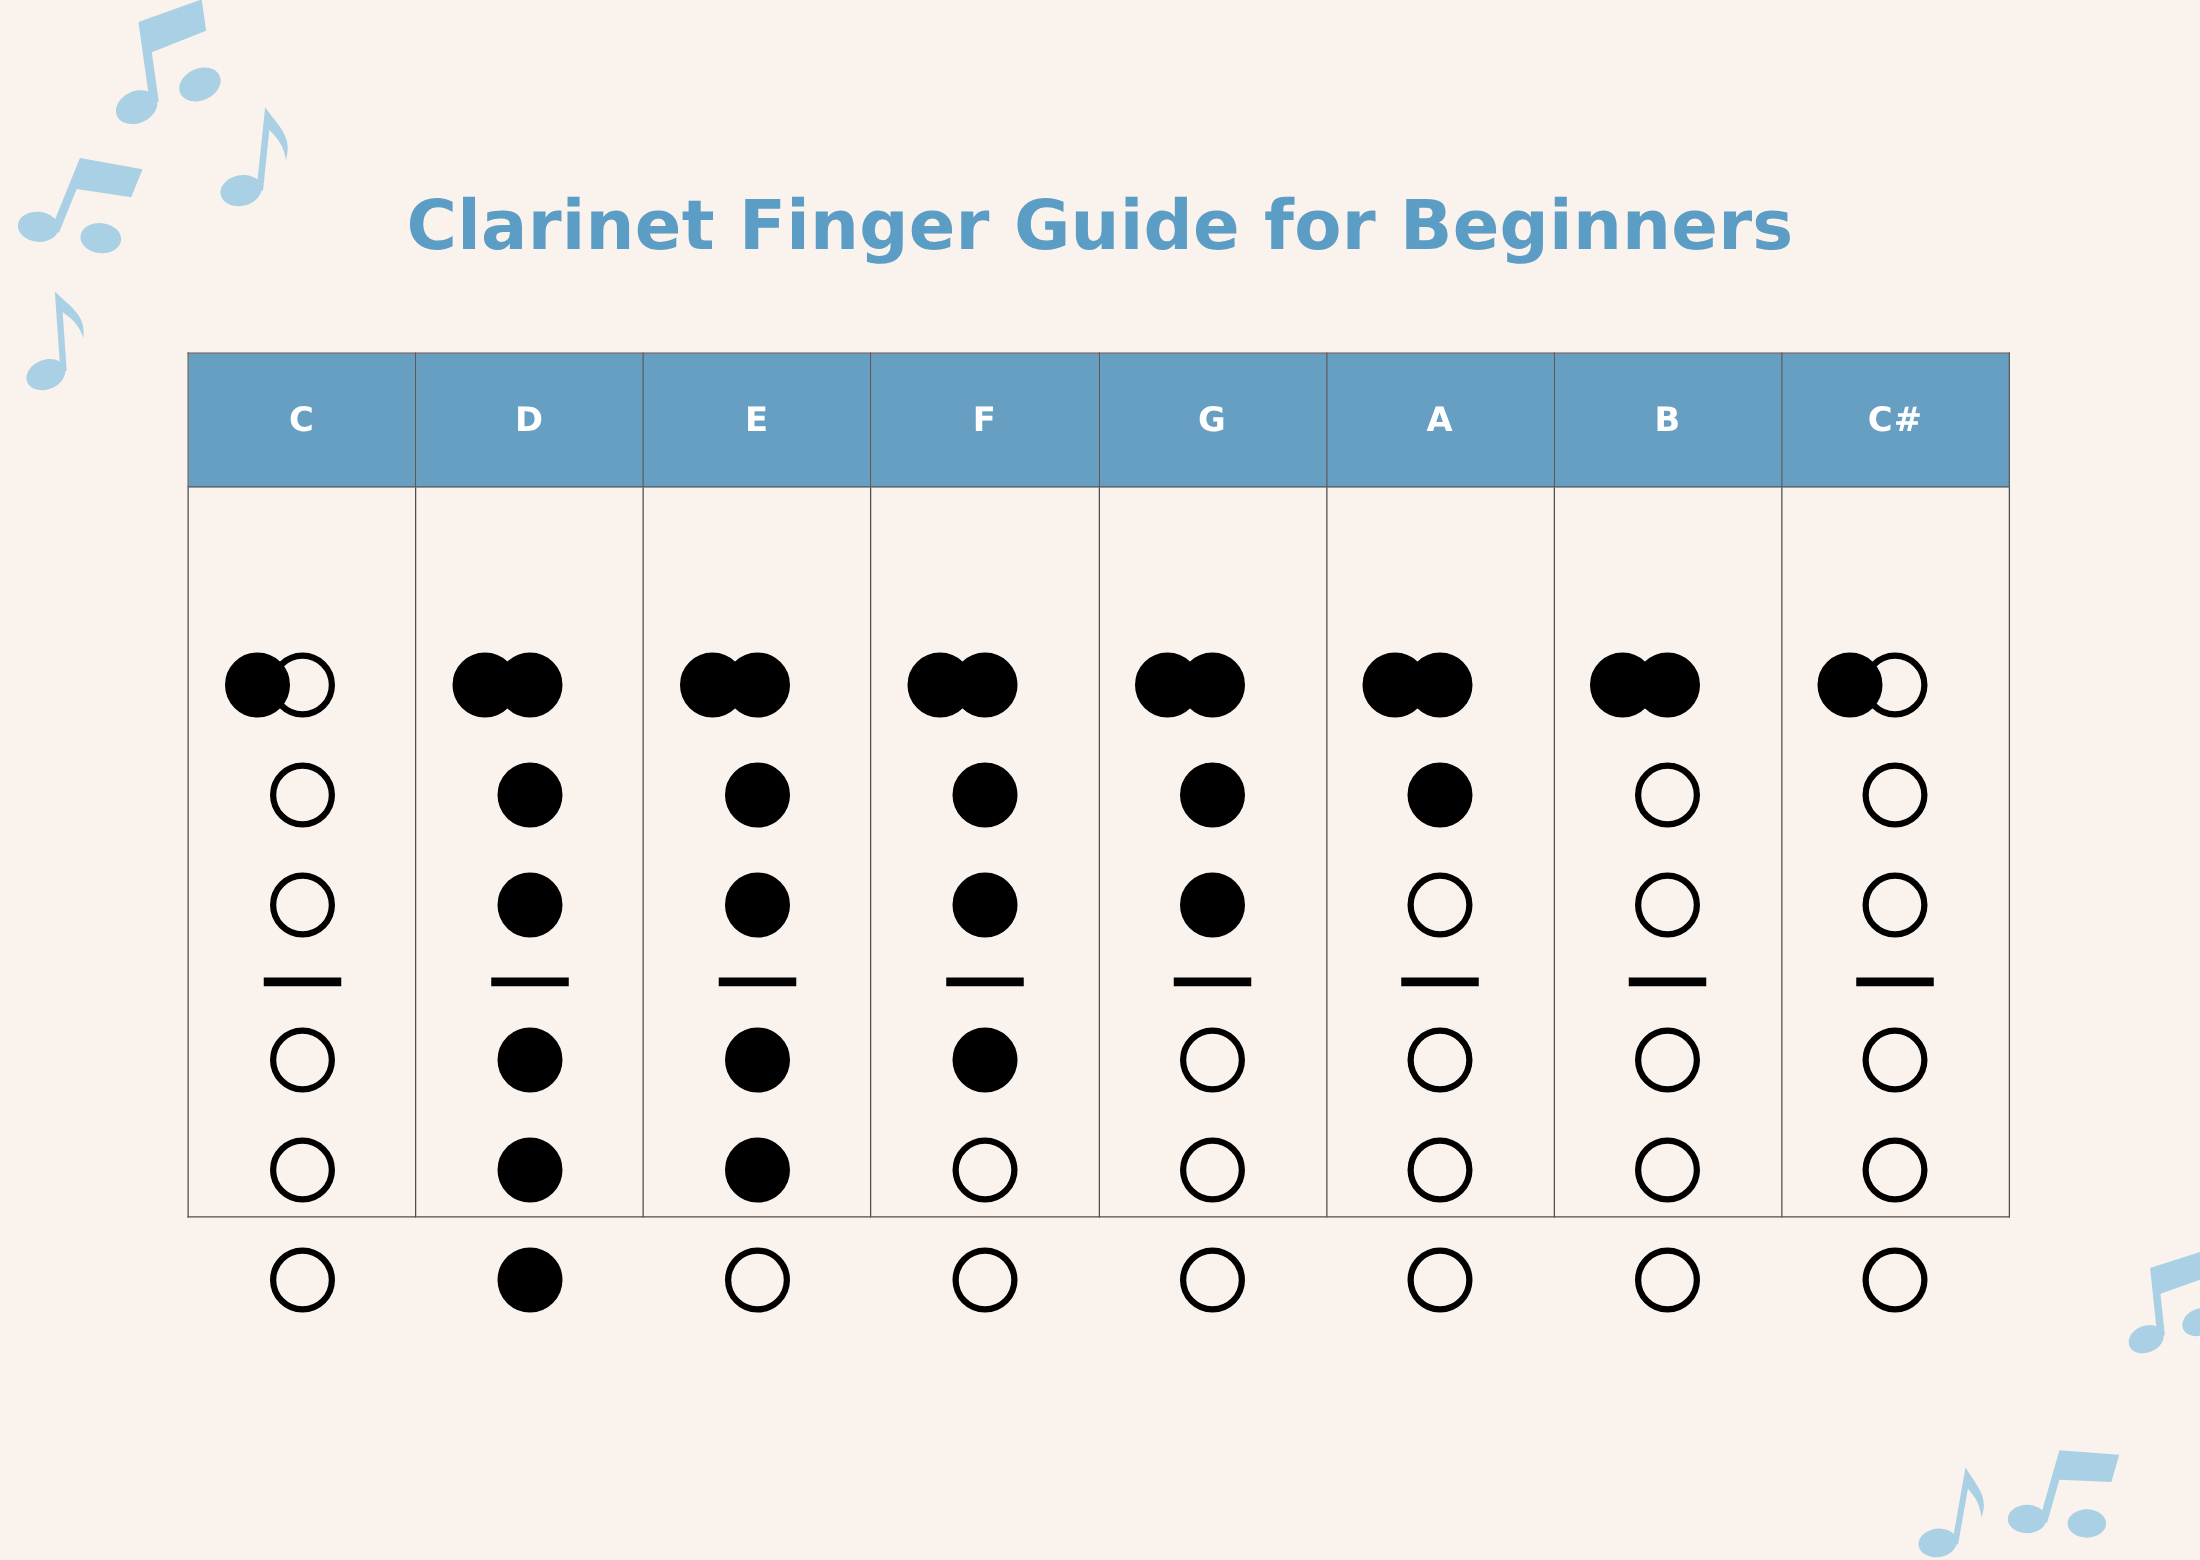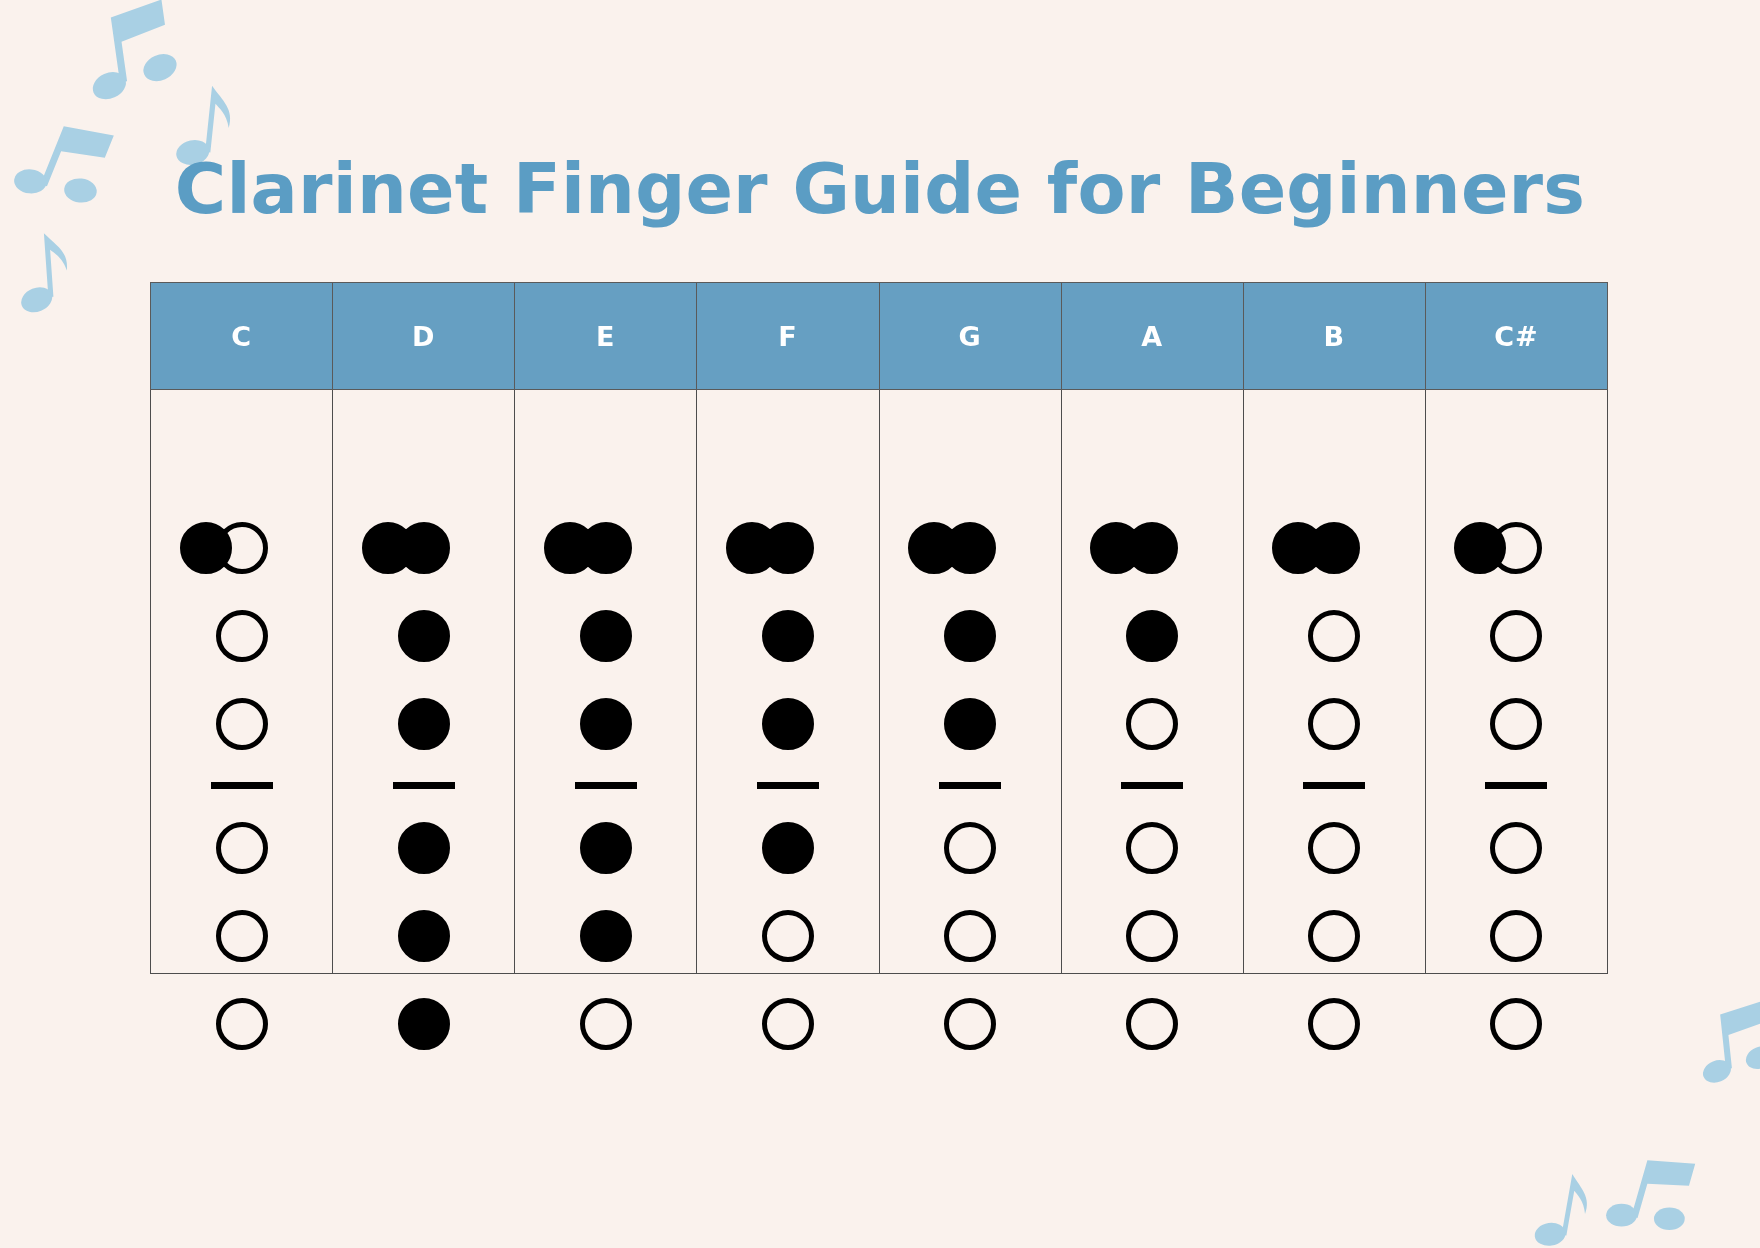--- a/index.html
+++ b/index.html
@@ -29,21 +29,21 @@
     fill: #a9d0e4;
   }
 
   
   .title {
     position: absolute;
     top: 148px;
     left: 0;
     width: 100%;
     text-align: center;
-    font-size: 70px;
+    font-size: 55px;
     font-weight: bold;
     letter-spacing: 0.2px;
     color: #5b9dc4;
     z-index: 2;
     font-family: "DejaVu Sans", sans-serif;
   }
 
   
   .chart-wrap {
     position: absolute;

